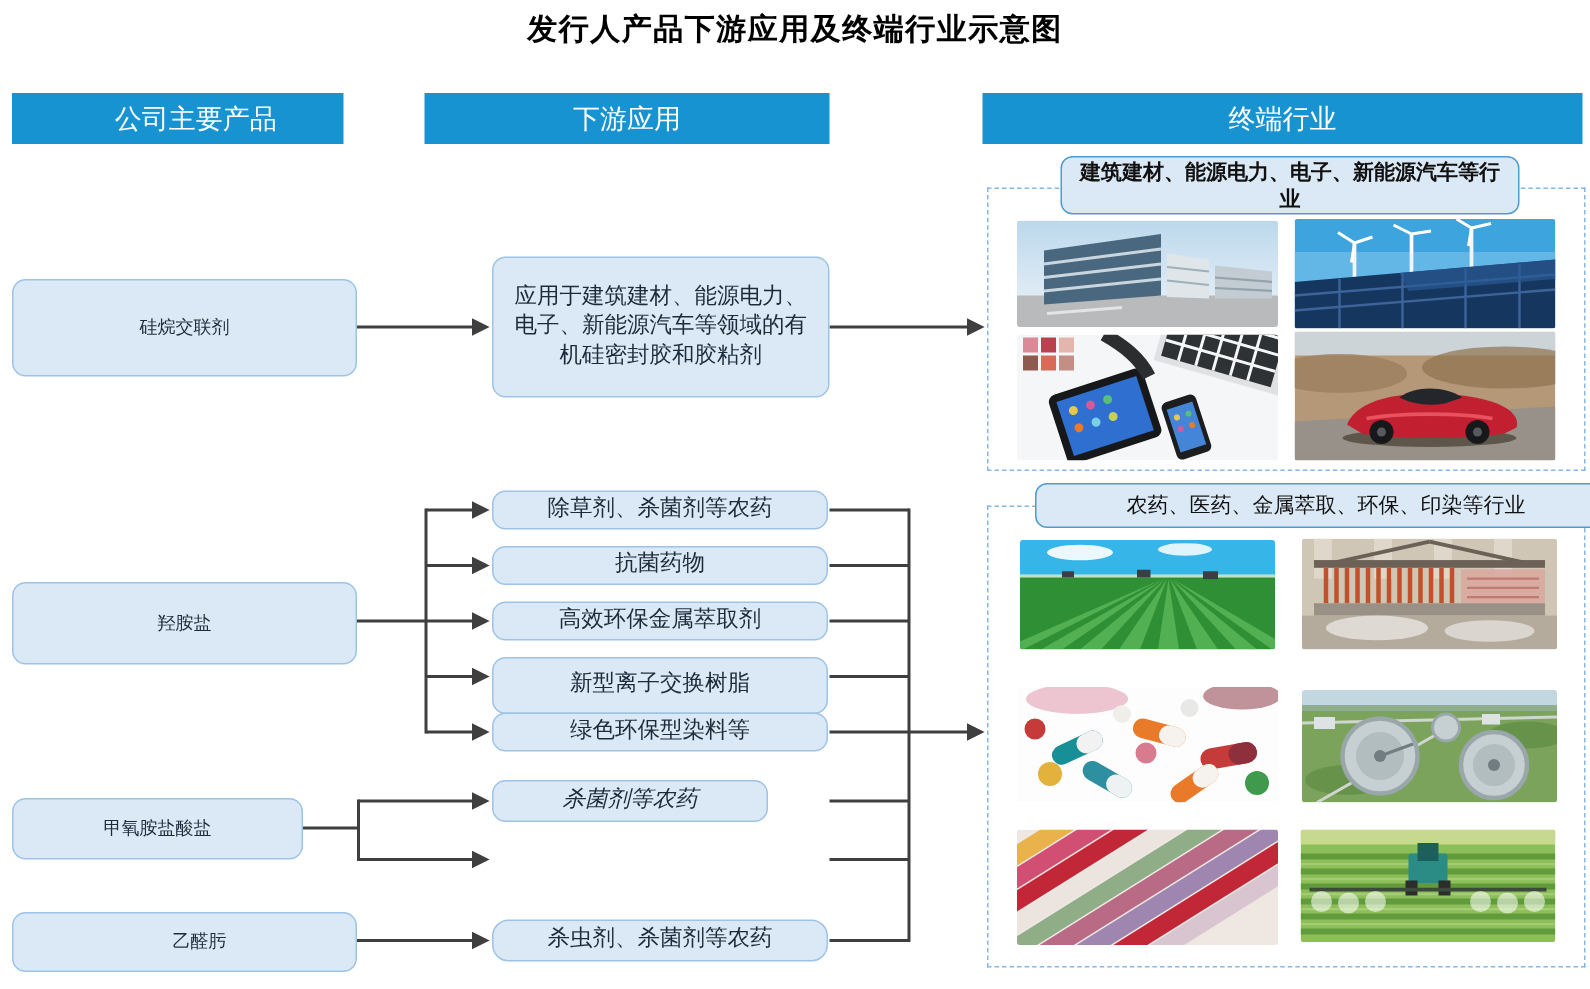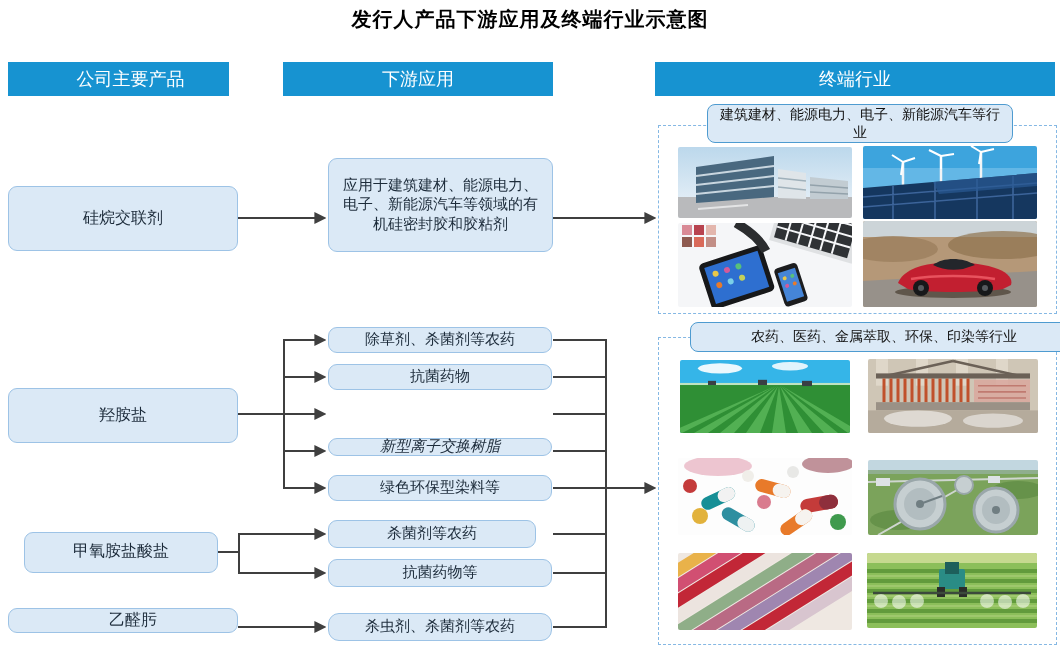--- a/index.html
+++ b/index.html
@@ -6,21 +6,21 @@
   .canvas{position:relative;width:1060px;height:659px;background:#fff;overflow:hidden;
           font-family:"Liberation Sans",sans-serif;}
   .title{position:absolute;top:6px;left:0;width:100%;text-align:center;
          font-family:"Liberation Serif",serif;font-weight:bold;font-size:20px;color:#000;letter-spacing:1px;z-index:2;}
   .hdr{position:absolute;top:62px;height:34px;background:#1793D1;color:#fff;
        display:flex;align-items:center;justify-content:center;font-size:18px;z-index:2;}
   .box{position:absolute;background:#DBE9F6;border:1.5px solid #9DC3E6;border-radius:9px;
        display:flex;align-items:center;justify-content:center;text-align:center;
        color:#1c2b3a;font-family:"Liberation Serif",serif;line-height:1.3;
        padding:2px 8px;box-sizing:border-box;z-index:2;}
-  .product{font-size:16px;}
+  .product{font-size:12px;}
   .app{font-size:15px;}
   .dashed{position:absolute;border:1px dashed #85B8E4;background:transparent;z-index:1;}
   .caps{position:absolute;background:#DBE9F6;border:1.5px solid #4E9BD0;border-radius:8px;
         display:flex;align-items:center;justify-content:center;text-align:center;
         font-size:14px;color:#111;line-height:1.25;padding:1px 10px;box-sizing:border-box;z-index:3;}
   .photo{position:absolute;overflow:hidden;border-radius:2px;z-index:2;}
   .photo svg{width:100%;height:100%;display:block;}
   #wires{position:absolute;left:0;top:0;width:1060px;height:659px;z-index:1;pointer-events:none;}
 </style>
 </head>
@@ -65,34 +65,34 @@
       <line x1="284" y1="488" x2="324" y2="488" marker-end="url(#ah)"></line>
       <line x1="239" y1="534" x2="324" y2="534" marker-end="url(#ah)"></line>
       <line x1="239" y1="573" x2="324" y2="573" marker-end="url(#ah)"></line>
       <line x1="238" y1="627" x2="324" y2="627" marker-end="url(#ah)"></line>
       <line x1="606" y1="488" x2="654" y2="488" marker-end="url(#ah)"></line>
     </g>
   </svg>
 
   <div class="box product" style="left:8px;top:186px;width:230px;height:65px;">硅烷交联剂</div>
   <div class="box product" style="left:8px;top:388px;width:230px;height:55px;">羟胺盐</div>
-  <div class="box product" style="left:24px;top:532px;width:194px;height:41px;font-family:Liberation Mono, monospace;">甲氧胺盐酸盐</div>
-  <div class="box product" style="left:8px;top:608px;width:230px;height:25px;padding-left:28px;">乙醛肟</div>
-
-  <div class="box app" style="left:328px;top:158px;width:225px;height:94px;">应用于建筑建材、能源电力、电子、新能源汽车等领域的有机硅密封胶和胶粘剂</div>
+  <div class="box product" style="left:8px;top:532px;width:194px;height:41px;">甲氧胺盐酸盐</div>
+  <div class="box product" style="left:8px;top:608px;width:230px;height:40px;padding-left:28px;">乙醛肟</div>
+
+  <div class="box app" style="left:328px;top:171px;width:225px;height:94px;">应用于建筑建材、能源电力、电子、新能源汽车等领域的有机硅密封胶和胶粘剂</div>
   <div class="box app" style="left:328px;top:327px;width:224px;height:26px;">除草剂、杀菌剂等农药</div>
   <div class="box app" style="left:328px;top:364px;width:224px;height:26px;">抗菌药物</div>
-  <div class="box app" style="left:328px;top:438px;width:224px;height:18px;font-style:italic;">新型离子交换树脂</div>
+  <div class="box app" style="left:328px;top:401px;width:224px;height:26px;">高效环保金属萃取剂</div>
+  <div class="box app" style="left:328px;top:438px;width:224px;height:38px;">新型离子交换树脂</div>
   <div class="box app" style="left:328px;top:475px;width:224px;height:26px;">绿色环保型染料等</div>
-  <div class="box app" style="left:328px;top:520px;width:208px;height:28px;">杀菌剂等农药</div>
-  <div class="box app" style="left:328px;top:559px;width:224px;height:28px;">抗菌药物等</div>
+  <div class="box app" style="left:328px;top:520px;width:184px;height:28px;font-style:italic;">杀菌剂等农药</div>
   <div class="box app" style="left:328px;top:613px;width:224px;height:28px;border-radius:11px;">杀虫剂、杀菌剂等农药</div>
 
   <div class="dashed" style="left:658px;top:125px;width:397px;height:187px;"></div>
-  <div class="caps" style="left:707px;top:104px;width:306px;min-height:38px;">建筑建材、能源电力、电子、新能源汽车等行业</div>
+  <div class="caps" style="left:707px;top:104px;width:306px;min-height:38px;font-weight:bold;">建筑建材、能源电力、电子、新能源汽车等行业</div>
 
   <div class="photo" style="left:678px;top:147px;width:174px;height:71px;">
     <svg viewBox="0 0 174 71" preserveAspectRatio="none">
       <defs>
           <linearGradient id="bsky" x1="0" y1="0" x2="0" y2="1">
         <stop offset="0" stop-color="#bcd8ec"></stop>
             <stop offset="1" stop-color="#eef4f9"></stop>
           </linearGradient>
         </defs>
       <rect width="174" height="71" fill="url(#bsky)"></rect>

